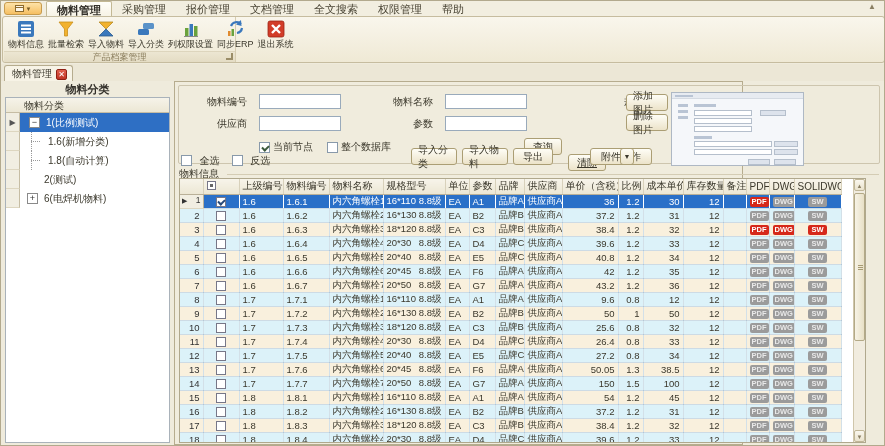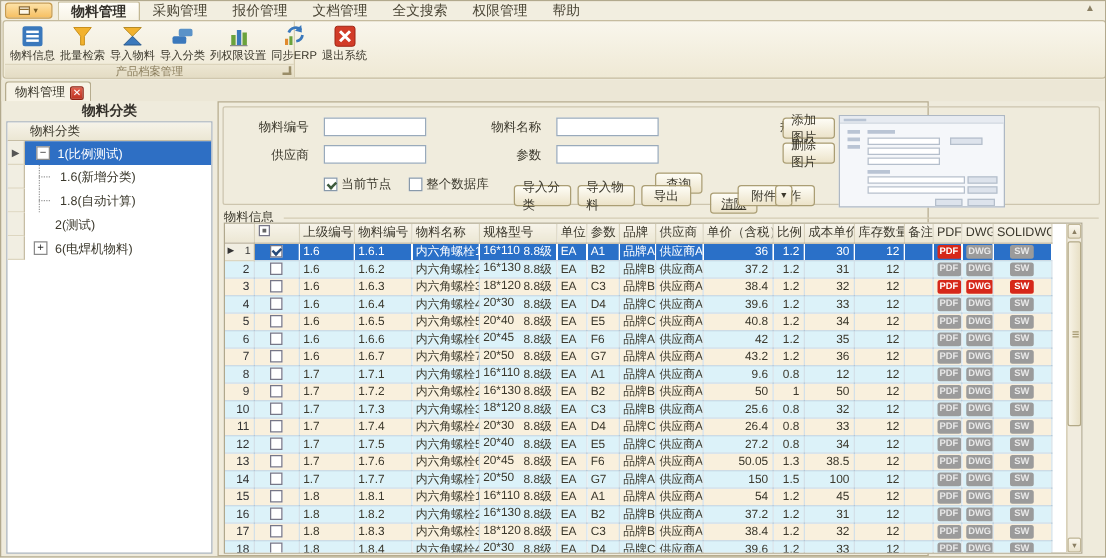--- a/index.html
+++ b/index.html
@@ -313,20 +313,26 @@
       <div class="pv-field" style="left:22px; top:48px; width:78px; height:6px;"></div>
       <div class="pv-btn" style="left:102px; top:48px; width:24px; height:6px;"></div>
       <div class="pv-field" style="left:22px; top:56px; width:78px; height:6px;"></div>
       <div class="pv-btn" style="left:102px; top:56px; width:24px; height:6px;"></div>
       <div class="pv-btn" style="left:76px; top:66px; width:22px; height:6px;"></div>
       <div class="pv-btn" style="left:102px; top:66px; width:22px; height:6px;"></div>
     </div>
   </div>
 
   <div class="actionrow">
+    <span style="position:absolute; left:2px; top:2px;">
+      <span class="cbx"></span>
+      <span class="cblabel">全选</span>
+      <span class="cbx" style="margin-left:8px"></span>
+      <span class="cblabel">反选</span>
+    </span>
     <div class="btn" style="position:absolute; left:232px; top:0; width:46px;">导入分类</div>
     <div class="btn" style="position:absolute; left:283px; top:0; width:46px;">导入物料</div>
     <div class="btn" style="position:absolute; left:334px; top:0; width:40px;">导出</div>
     <div class="btn" style="position:absolute; left:379px; top:0; width:62px;margin-left:32px;">附件操作</div>
     <div class="btn" style="position:absolute; left:441px; top:0; width:14px; padding:0; font-size:7px;">▼</div>
   </div>
 
   <div class="gridlabel">物料信息</div>
   <div class="gridrule"></div>
 

